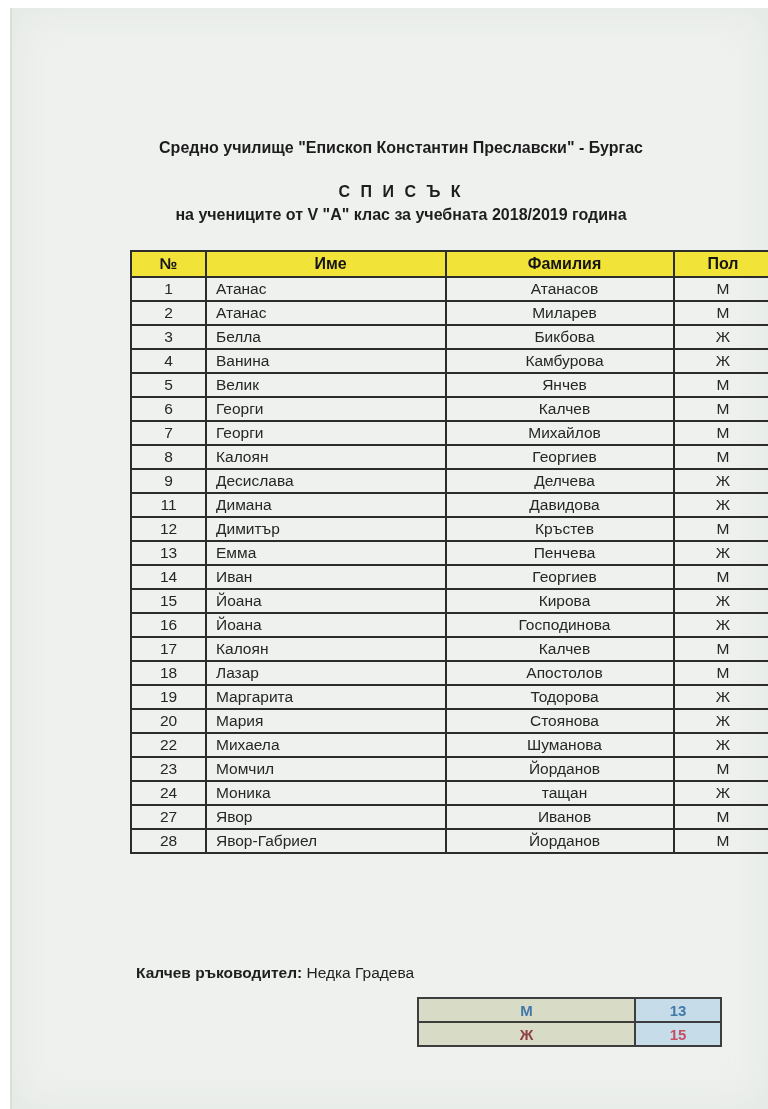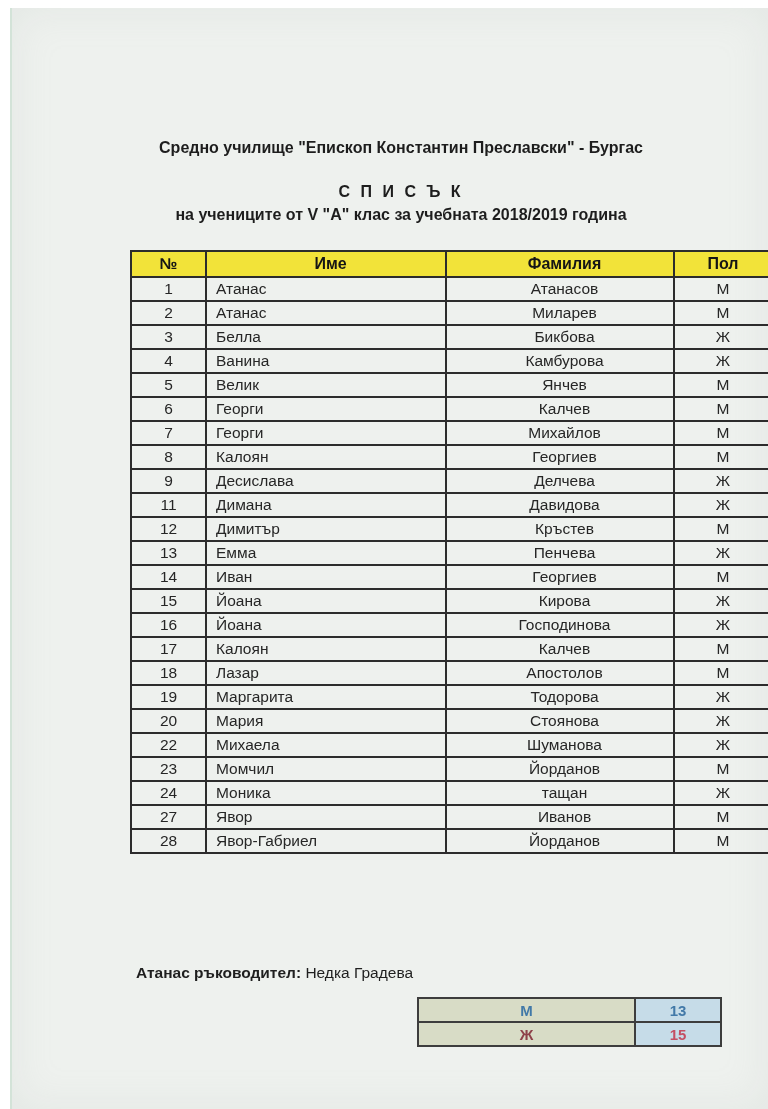--- a/index.html
+++ b/index.html
@@ -223,21 +223,21 @@
           <tr>
             <td class="td-num">28</td>
             <td class="td-name">Явор-Габриел</td>
             <td class="td-family">Йорданов</td>
             <td class="td-gender">М</td>
           </tr>
         </tbody>
     </table>
 
     <div class="teacher-line">
-      <span class="lbl">Атанас ръководител:</span>
+      <span class="lbl">Калчев ръководител:</span>
       <span>Недка Градева</span>
     </div>
 
     <table class="summary">
       <tbody>
           <tr>
             <td class="sum-label" style="color: rgb(66, 121, 168);">М</td>
             <td class="sum-count" style="color: rgb(66, 121, 168);">13</td>
           </tr>
           <tr>

